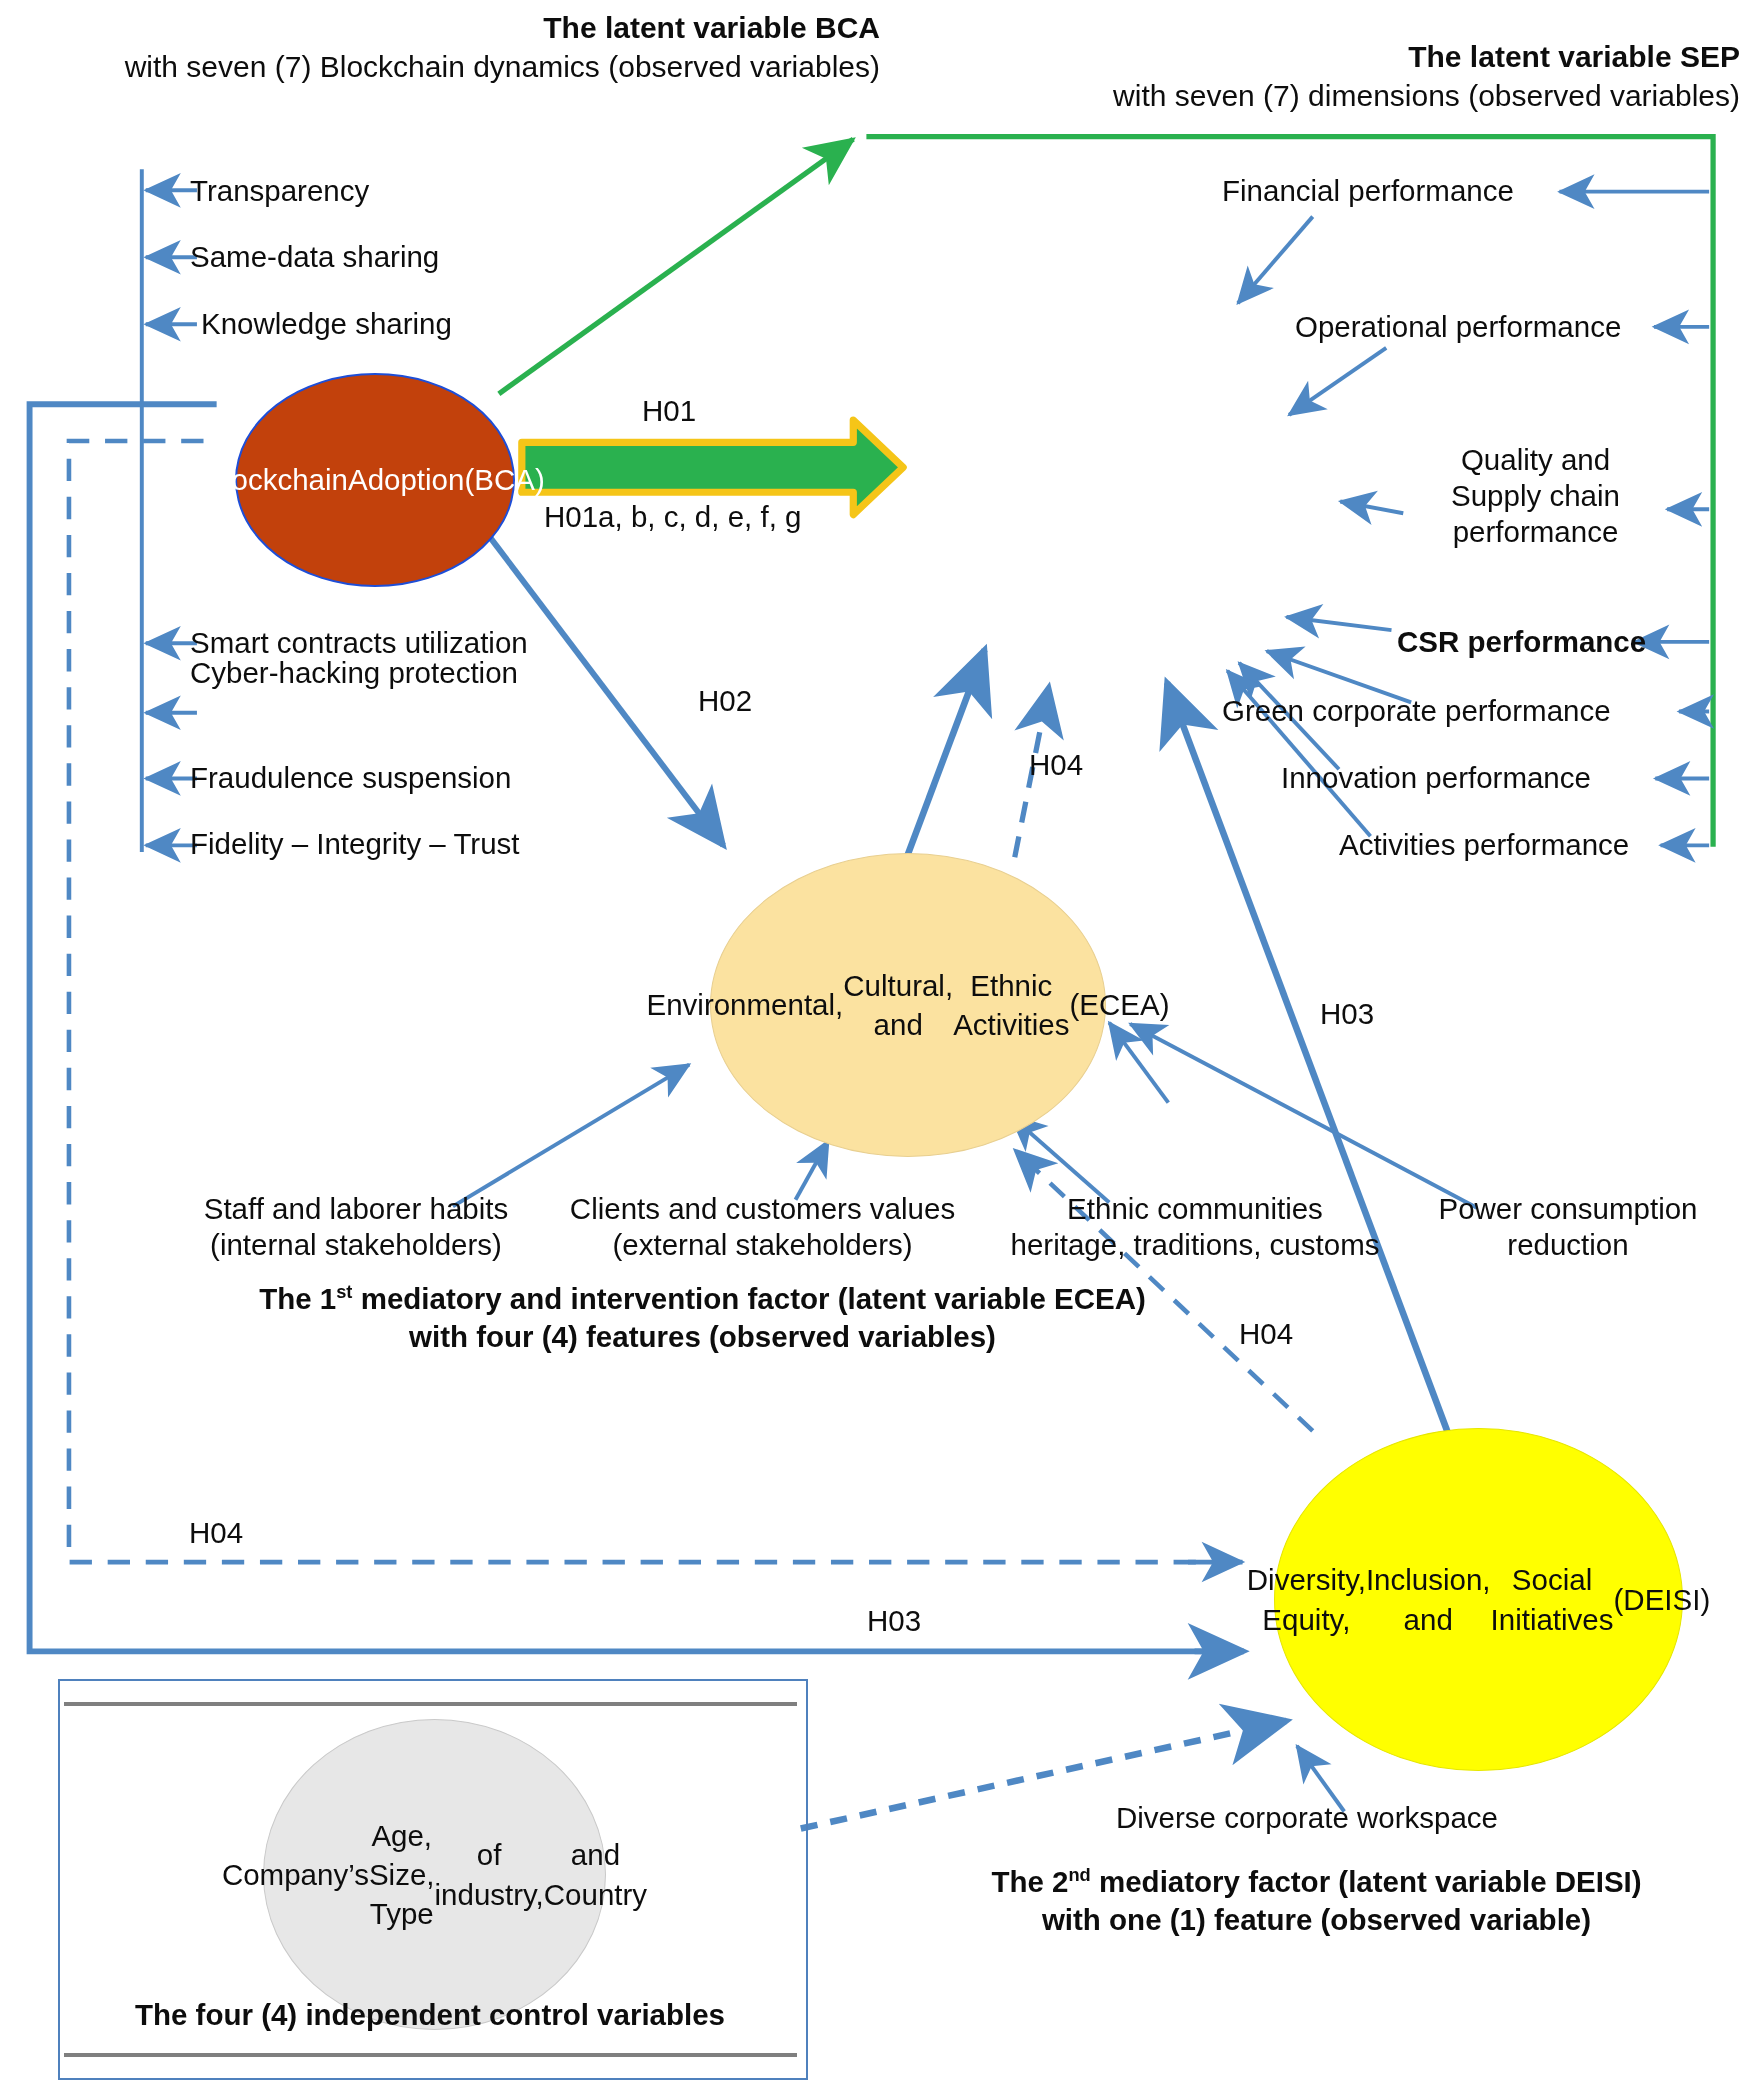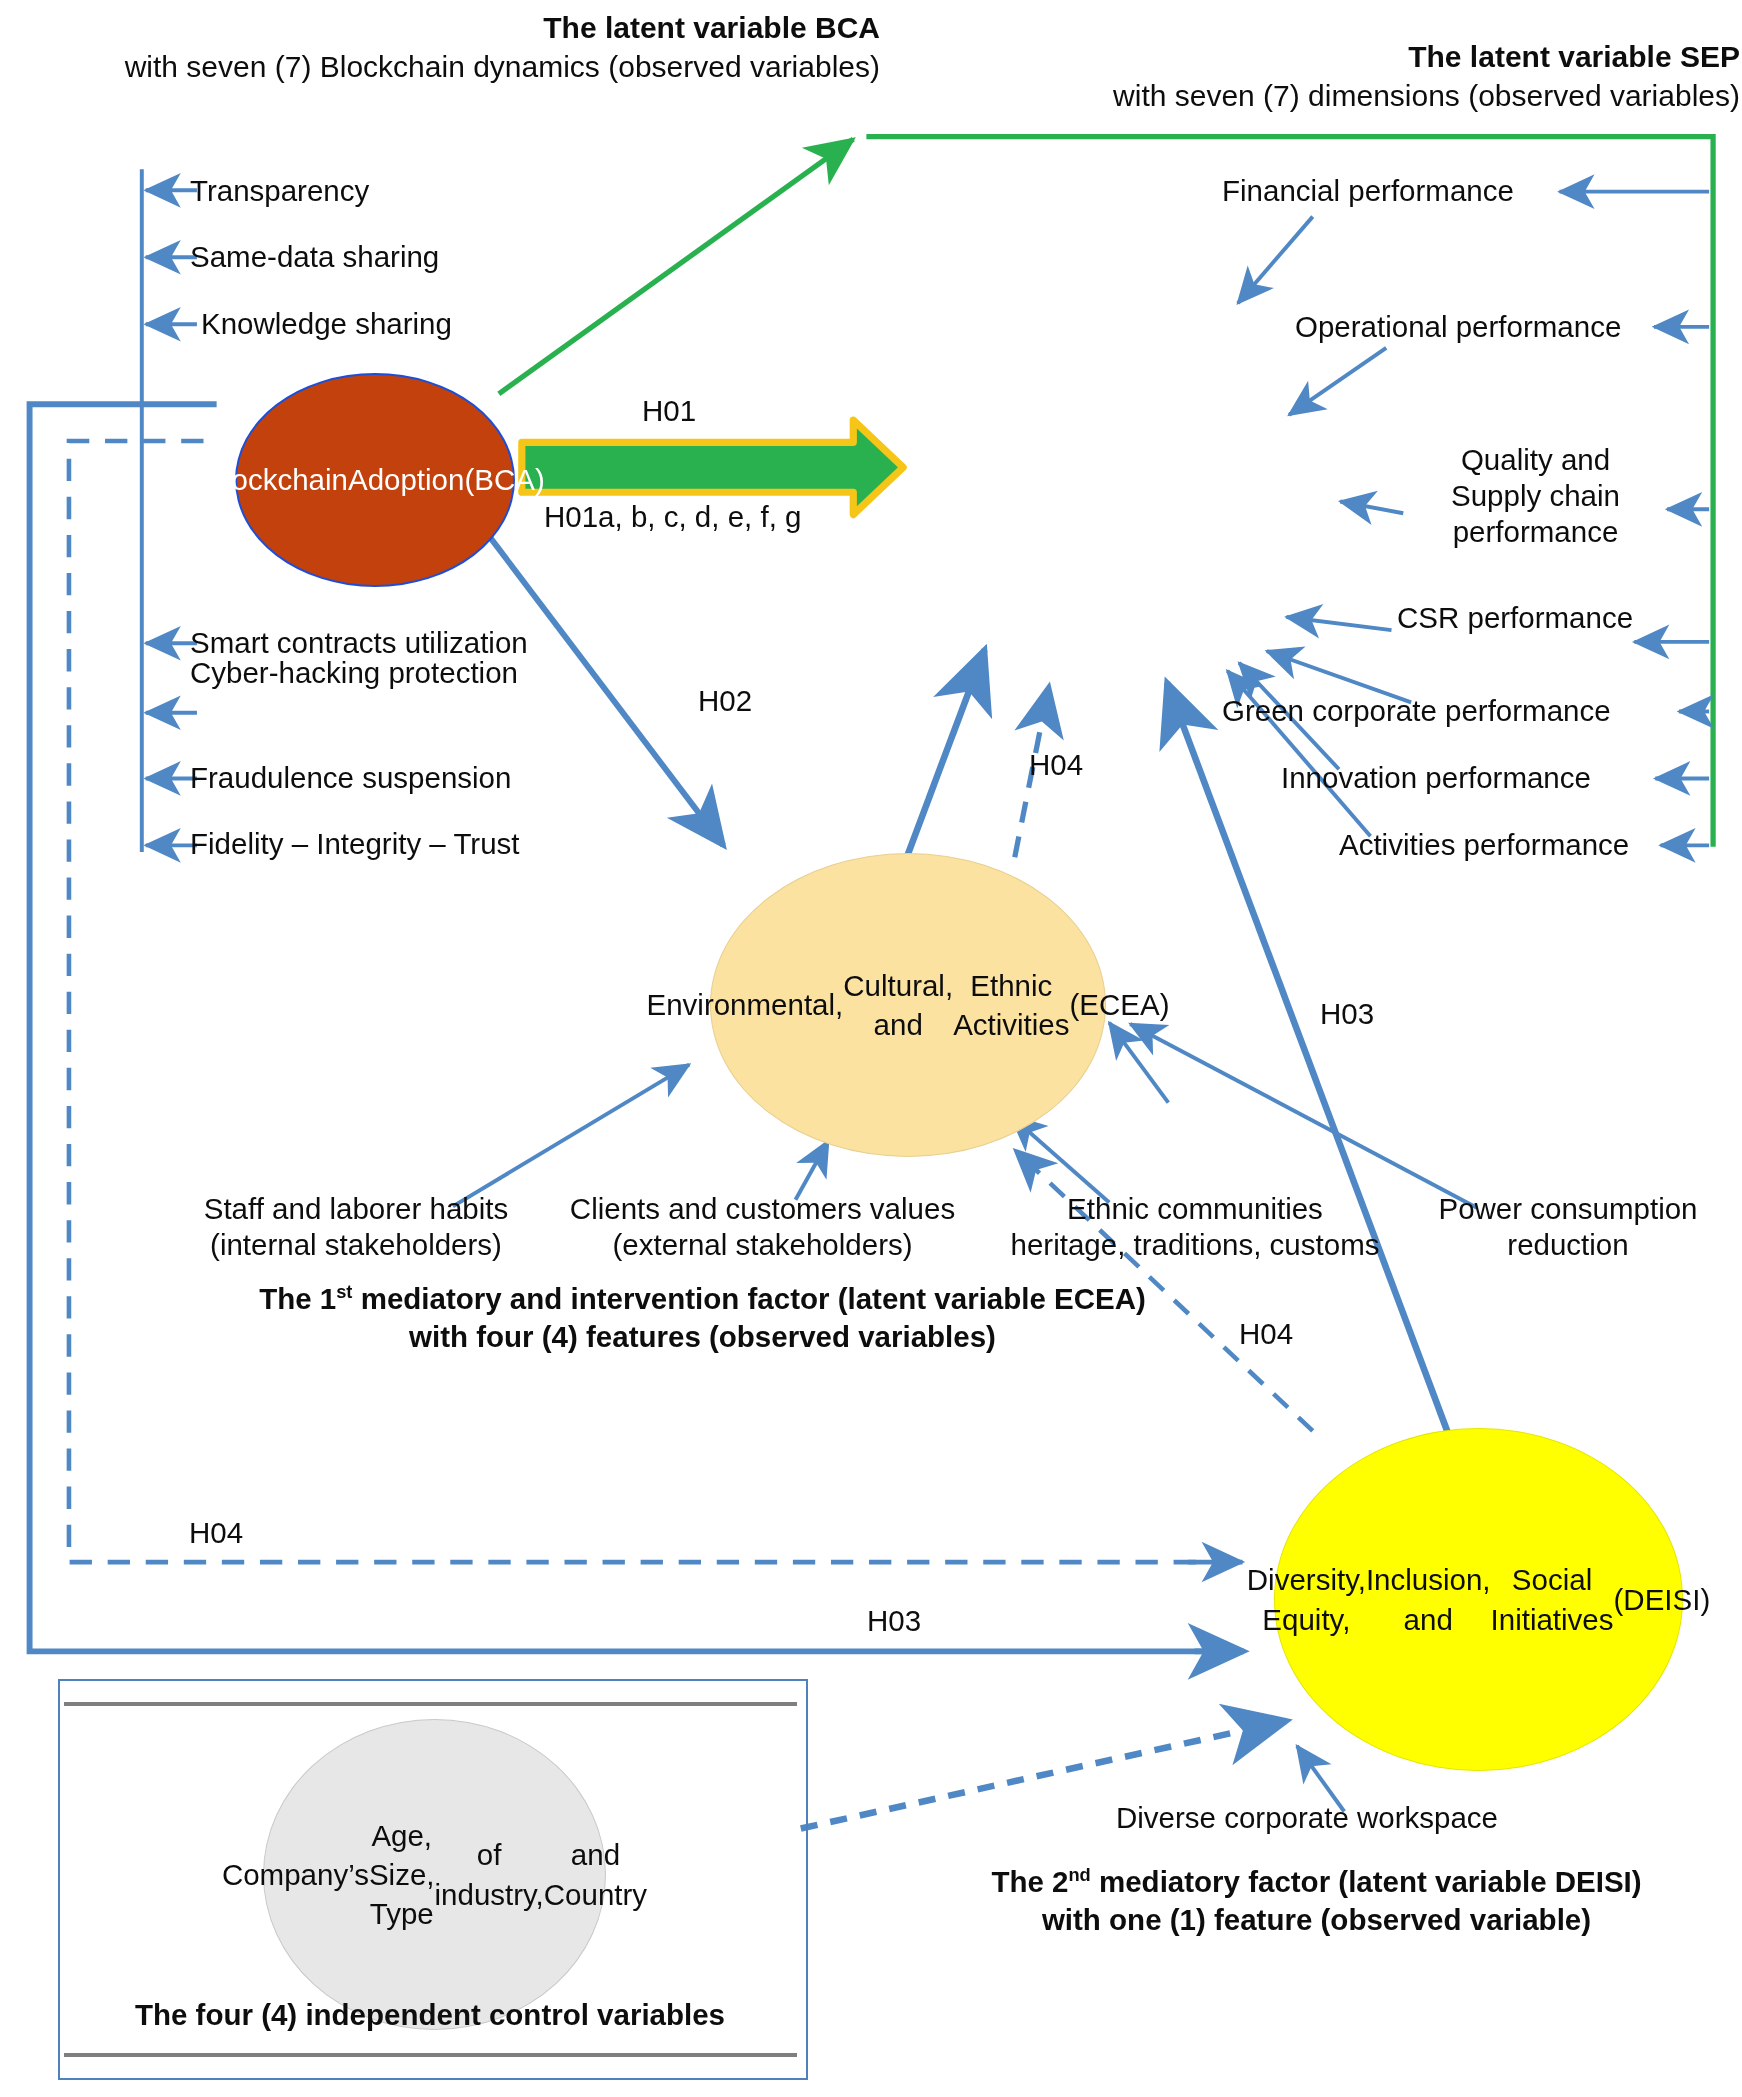--- a/index.html
+++ b/index.html
@@ -141,21 +141,21 @@
   <div class="lbl" style="left:190px;top:239px;">Same-data sharing</div>
   <div class="lbl" style="left:190px;top:306px;margin-left:11px;">Knowledge sharing</div>
   <div class="lbl" style="left:190px;top:625px;">Smart contracts utilization</div>
   <div class="lbl" style="left:190px;top:655px;">Cyber-hacking protection</div>
   <div class="lbl" style="left:190px;top:760px;">Fraudulence suspension</div>
   <div class="lbl" style="left:190px;top:826px;">Fidelity – Integrity – Trust</div>
 
   <div class="lbl" style="left:1222px;top:173px;">Financial performance</div>
   <div class="lbl" style="left:1295px;top:309px;">Operational performance</div>
   <div class="lbl c" style="left:1411px;top:442px;width:249px;"><div>Quality and</div><div>Supply chain</div><div>performance</div></div>
-  <div class="lbl" style="left:1397px;top:600px;">CSR performance</div>
+  <div class="lbl" style="left:1397px;top:624px;font-weight:bold;">CSR performance</div>
   <div class="lbl" style="left:1222px;top:693px;">Green corporate performance</div>
   <div class="lbl" style="left:1281px;top:760px;">Innovation performance</div>
   <div class="lbl" style="left:1339px;top:827px;">Activities performance</div>
 
   <div class="node bca" style="left:235px;top:373px;width:276px;height:210px;">
       <div>Blockchain</div>
       <div>Adoption</div>
       <div>(BCA)</div>
     </div>
   <div class="node ecea" style="left:710px;top:853px;width:394px;height:302px;">

